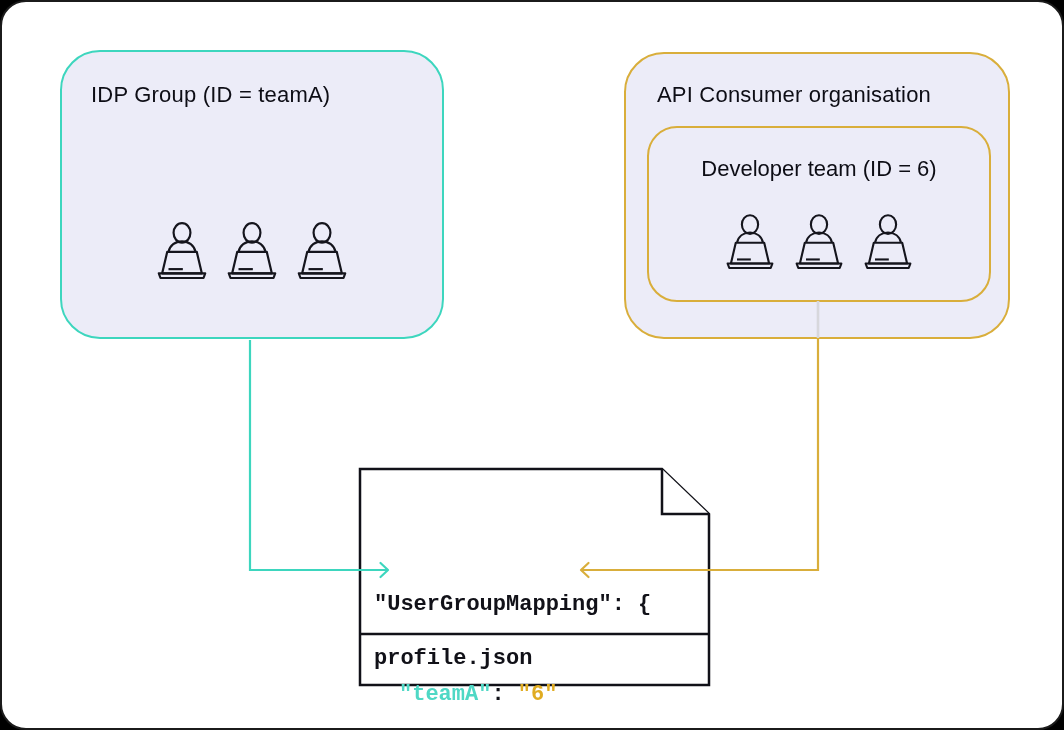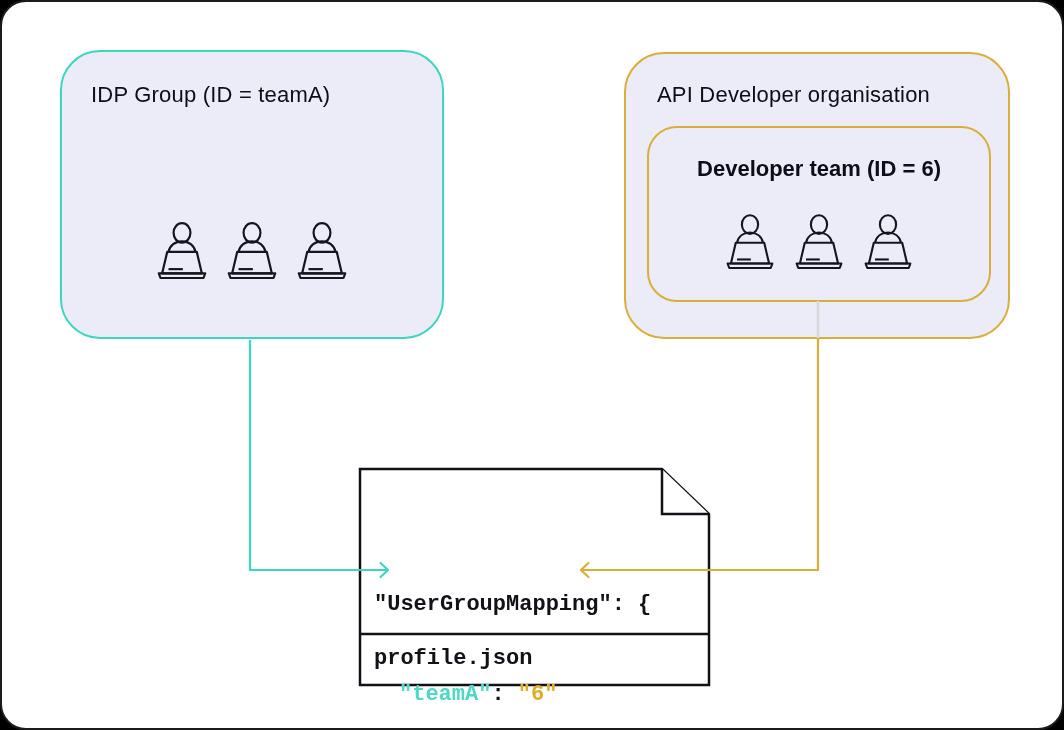--- a/index.html
+++ b/index.html
@@ -45,21 +45,21 @@
     background: transparent;
   }
   .inner-title {
     position: absolute;
     top: 28px;
     left: 0;
     width: 100%;
     text-align: center;
     font-size: 22px;
     color: #0d0d15;
-    font-weight: 700;
+    font-weight: 400;
     white-space: nowrap;
   }
   .icon-row {
     position: absolute;
     left: 0;
     width: 100%;
     display: flex;
     justify-content: center;
     gap: 16px;
   }
@@ -128,21 +128,21 @@
           <path d="M16 35 C17.5 27 24 22.5 32 22.5 C40 22.5 46.5 27 48 35"></path>
           <path d="M14.5 35 H49.5 L55.5 60.5 H8.5 Z" stroke-linejoin="round"></path>
           <path d="M4.5 60.5 H59.5 L57.5 66 H6.5 Z" stroke-linejoin="round"></path>
           <line x1="16" y1="55.5" x2="33" y2="55.5"></line>
         </svg>
       </span>
     </div>
   </div>
 
   <div class="box box-gold" style="left:622px; top:50px; width:386px; height:287px;">
-    <div class="box-title" style="left:31px; top:28px;">API Developer organisation</div>
+    <div class="box-title" style="left:31px; top:28px;">API Consumer organisation</div>
 
     <div class="inner-box" style="left:21px; top:72px; width:344px; height:176px;">
       <div class="inner-title">Developer team (ID = 6)</div>
       <div class="icon-row" style="top:86px; gap:17px;">
         <span class="person-icon">
           <svg width="52" height="56" viewBox="0 0 64 68" fill="none" stroke="#15151d" stroke-width="2.6">
             <ellipse cx="32" cy="12.5" rx="10" ry="11.5"></ellipse>
             <path d="M16 35 C17.5 27 24 22.5 32 22.5 C40 22.5 46.5 27 48 35"></path>
             <path d="M14.5 35 H49.5 L55.5 60.5 H8.5 Z" stroke-linejoin="round"></path>
             <path d="M4.5 60.5 H59.5 L57.5 66 H6.5 Z" stroke-linejoin="round"></path>

